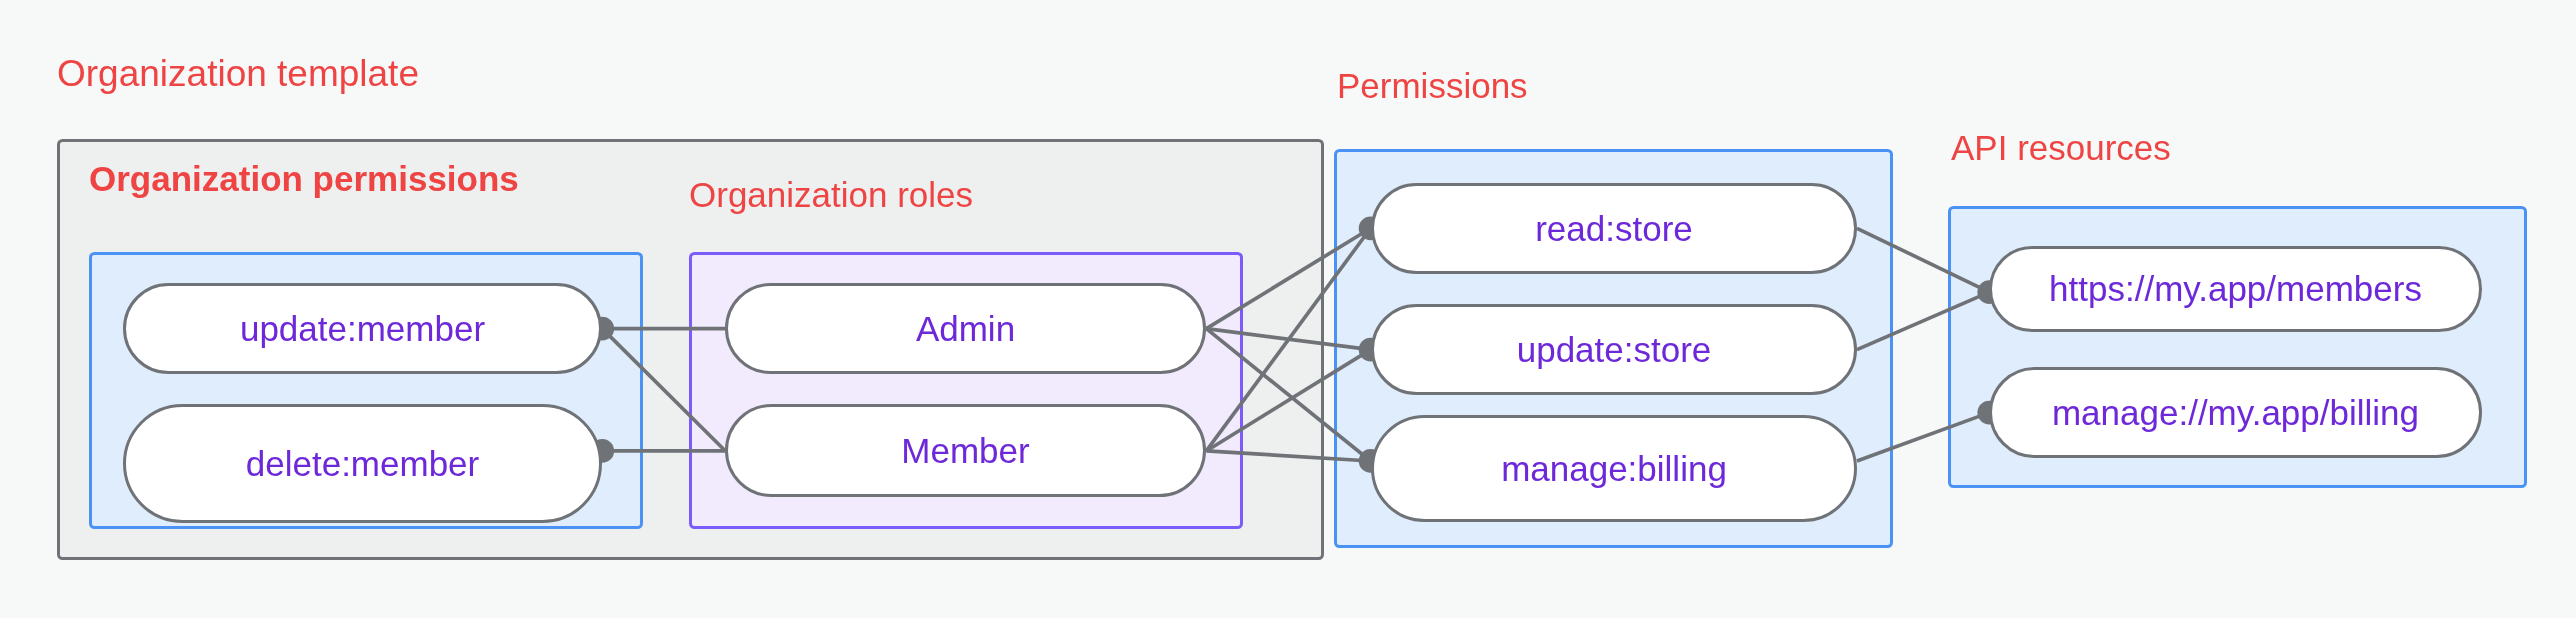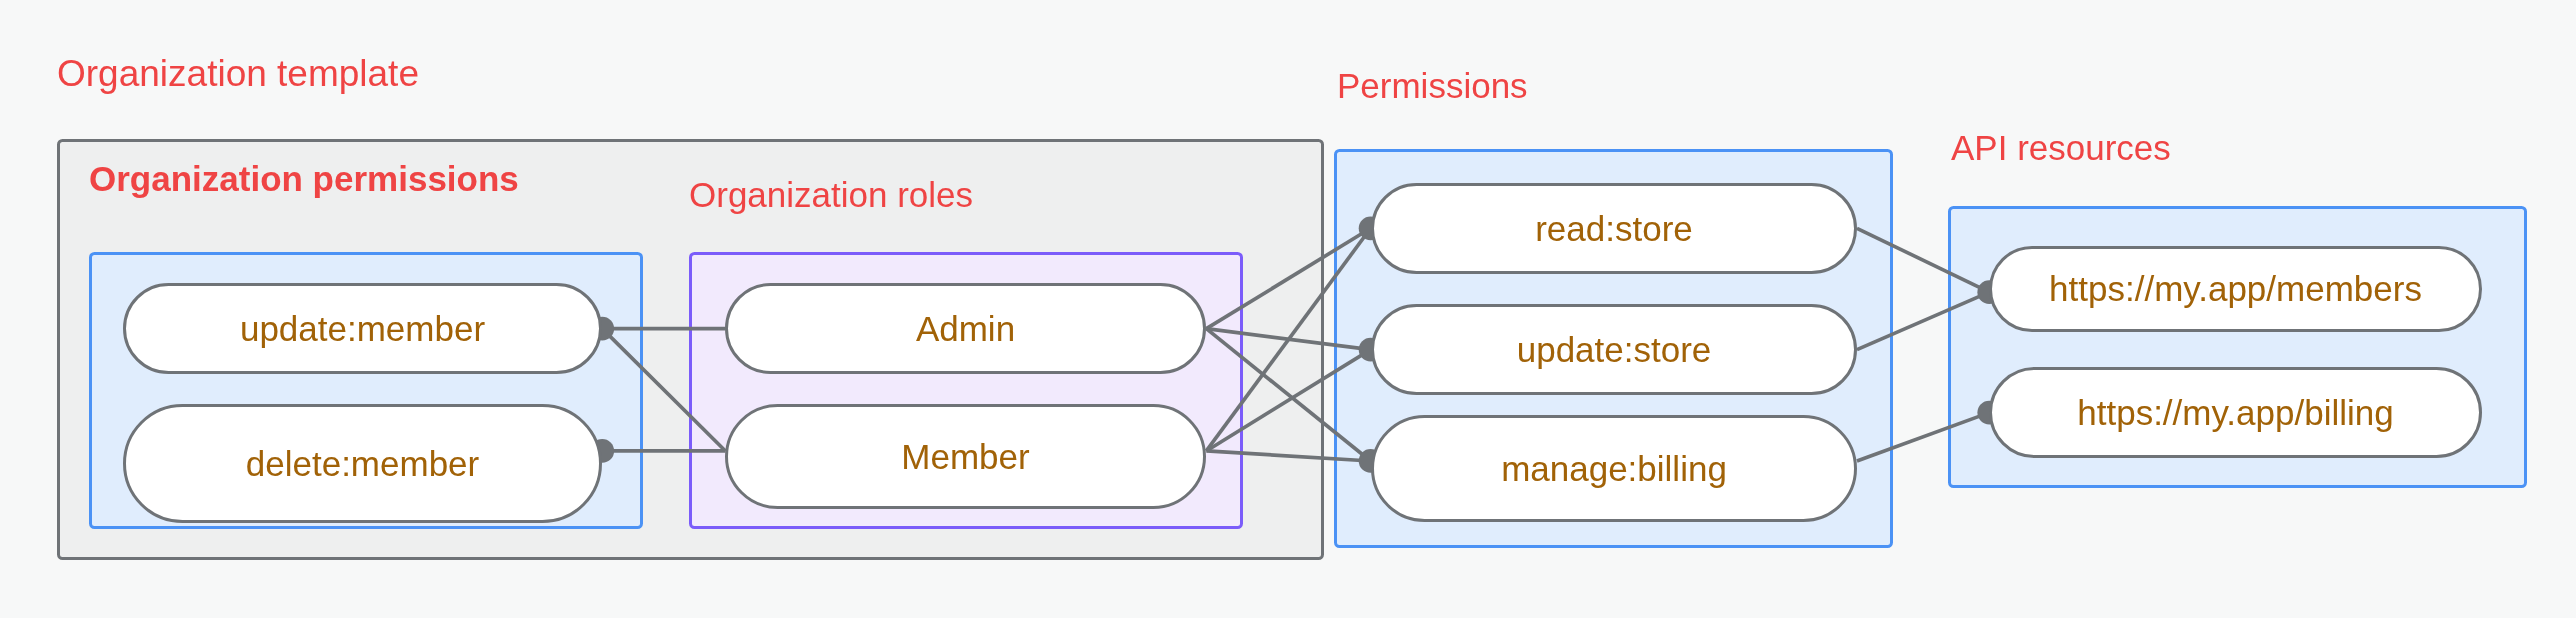--- a/index.html
+++ b/index.html
@@ -41,21 +41,21 @@
   }
   .node {
     position: absolute;
     box-sizing: border-box;
     background: #ffffff;
     border: 3.7px solid #6f7377;
     border-radius: 912px;
     display: flex;
     align-items: center;
     justify-content: center;
-    color: #a16207;
+    color: #6d28d9;
     font-size: 35px;
     white-space: nowrap;
   }
   #edges {
     position: absolute;
     left: 0;
     top: 0;
     width: 2576px;
     height: 619px;
     pointer-events: none;
@@ -117,23 +117,23 @@
     <circle class="edge-dot" cx="1502" cy="383" r="13"></circle>
     <circle class="edge-dot" cx="1502" cy="505" r="13"></circle>
     <circle class="edge-dot" cx="2180" cy="320" r="13"></circle>
     <circle class="edge-dot" cx="2180" cy="452" r="13"></circle>
   </svg>
 
   <div class="node" style="left:123px; top:283px; width:479px; height:91px;">update:member</div>
   <div class="node" style="left:123px; top:404px; width:479px; height:119px;">delete:member</div>
 
   <div class="node" style="left:725px; top:283px; width:481px; height:91px;">Admin</div>
-  <div class="node" style="left:725px; top:404px; width:481px; height:105px;">Member</div>
+  <div class="node" style="left:725px; top:404px; width:481px; height:93px;">Member</div>
 
   <div class="node" style="left:1371px; top:183px; width:486px; height:91px;">read:store</div>
   <div class="node" style="left:1371px; top:304px; width:486px; height:91px;">update:store</div>
   <div class="node" style="left:1371px; top:415px; width:486px; height:107px;">manage:billing</div>
 
   <div class="node" style="left:1989px; top:246px; width:493px; height:86px;">https://my.app/members</div>
-  <div class="node" style="left:1989px; top:367px; width:493px; height:91px;">https://my.app/billing</div>
+  <div class="node" style="left:1989px; top:367px; width:493px; height:91px;">manage://my.app/billing</div>
 
 </div>
 
 
 </body></html>

